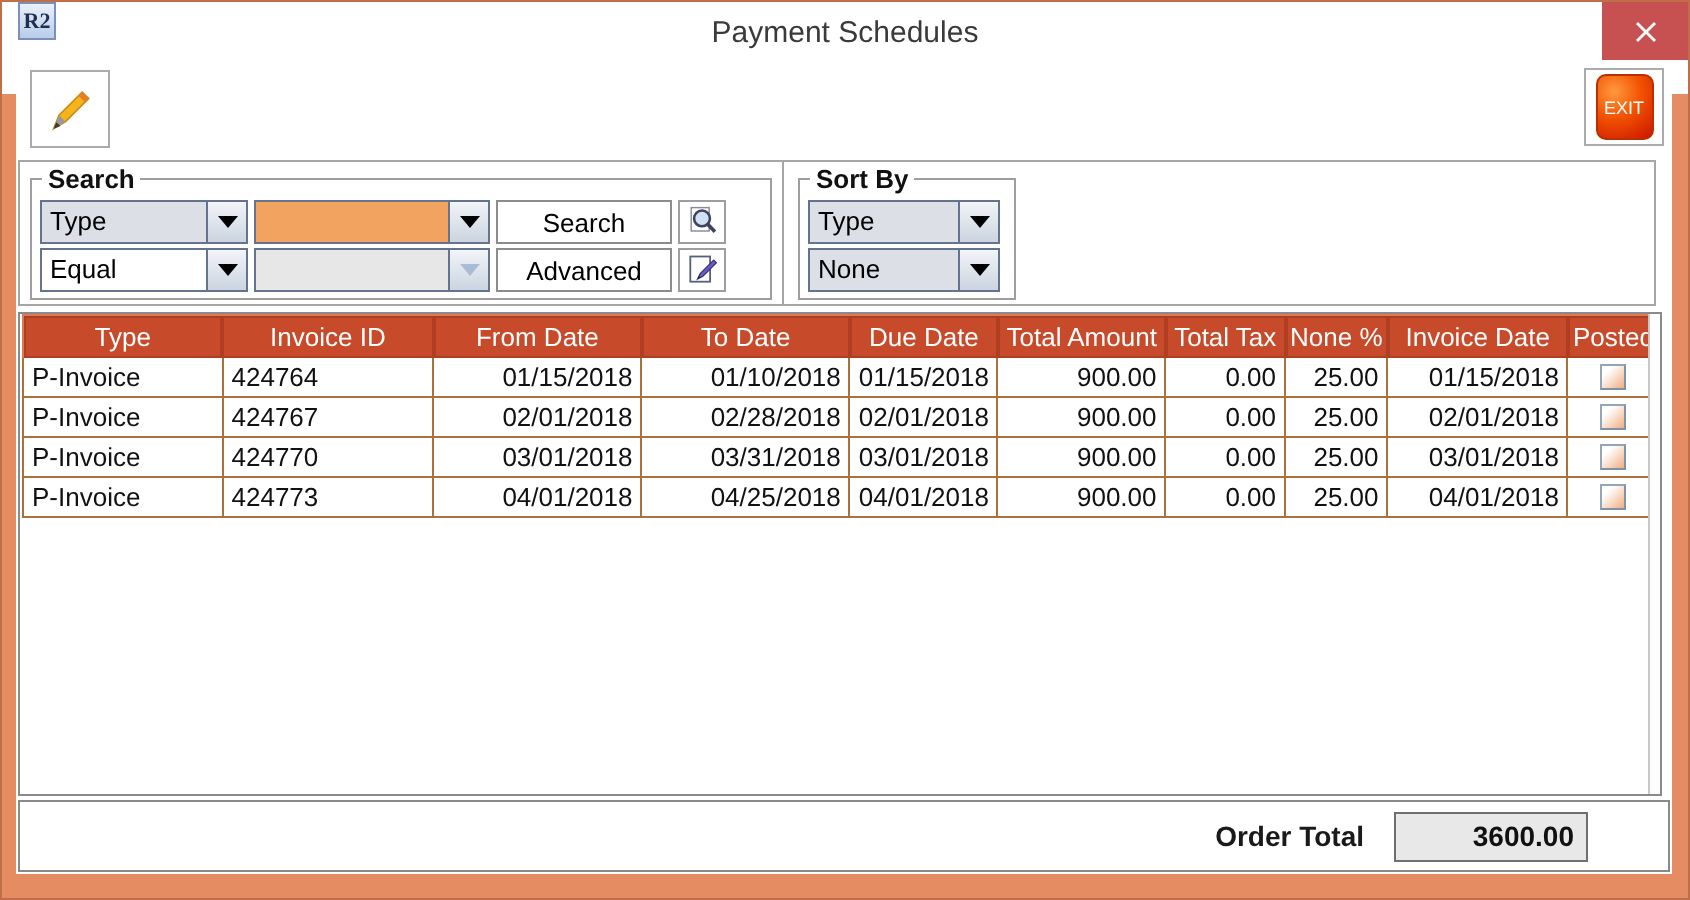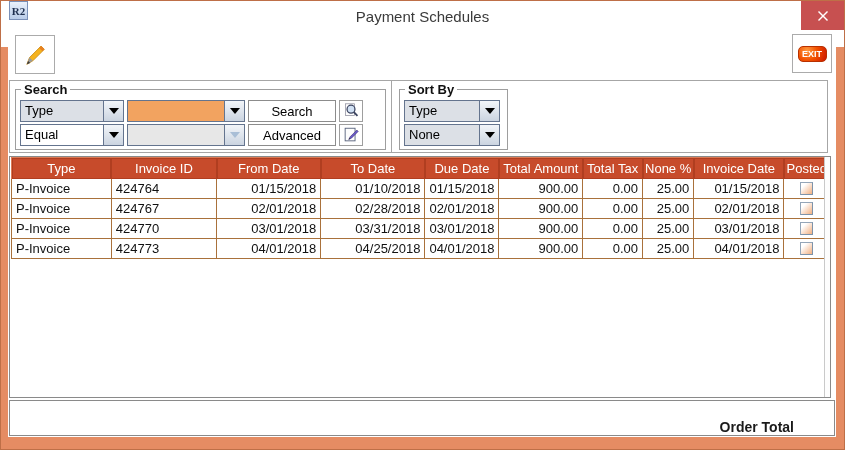--- a/index.html
+++ b/index.html
@@ -57,25 +57,25 @@
     position: absolute;
     width: 40px; height: 39px;
     background: #fff;
     border: 1px solid #ABABAB;
     display: flex; align-items: center; justify-content: center;
     cursor: pointer;
   }
   .edit-btn { left: 7px; top: 4px; }
   .exit-btn { right: 4px; top: 3px; }
   .exit-inner {
-    width: 29px; height: 16px;
+    width: 29px; height: 33px;
     border-radius: 5px;
     background: radial-gradient(circle at 30% 25%, #FF9A40 0%, #F25200 45%, #CC1500 100%);
     border: 1px solid #B83000;
-    color: #fff; font-size: 9px; font-weight: bold;
+    color: #fff; font-size: 9px; font-weight: normal;
     display: flex; align-items: center; justify-content: center;
     letter-spacing: 0px;
   }
   
   .filter-panel {
     position: absolute; left:1px; right:8px; top:49px; height:73px;
     background: #fff;
     border: 1px solid #A6A6A6;
   }
   fieldset {
@@ -184,21 +184,21 @@
     border: 1px solid #93A5B8;
     border-right-color: #7E93A9;
     border-bottom-color: #7E93A9;
     cursor: pointer;
   }
   
   .footer-panel {
     position: absolute; left:1px; right:1px; bottom:1px; height:36px;
     border: 1px solid #8A8A8A;
     background: #fff;
-    display: flex; align-items: flex-end; justify-content: flex-end;
+    display: flex; align-items: center; justify-content: flex-end;
     gap: 15px; padding-right: 40px;
   }
   .order-total-label { font-size: 14px; font-weight: bold; color: #1A1A1A; }
   .order-total-field {
     width: 97px; height: 25px;
     background: #E8E8E8;
     border: 1px solid #6F6F6F;
     font-size: 14px; font-weight: bold;
     text-align: right;
     display: flex; align-items: center; justify-content: flex-end;
@@ -387,16 +387,17 @@
               <td class="al-right">04/01/2018</td>
               <td class="al-center"><span class="checkbox"></span></td>
             </tr>
           </tbody>
       </table>
       <div class="scroll-strip"></div>
     </div>
 
     <div class="footer-panel">
       <div class="order-total-label">Order Total</div>
+      <div class="order-total-field">3600.00</div>
     </div>
 
   </div>
 </div>
 
 </body></html>

